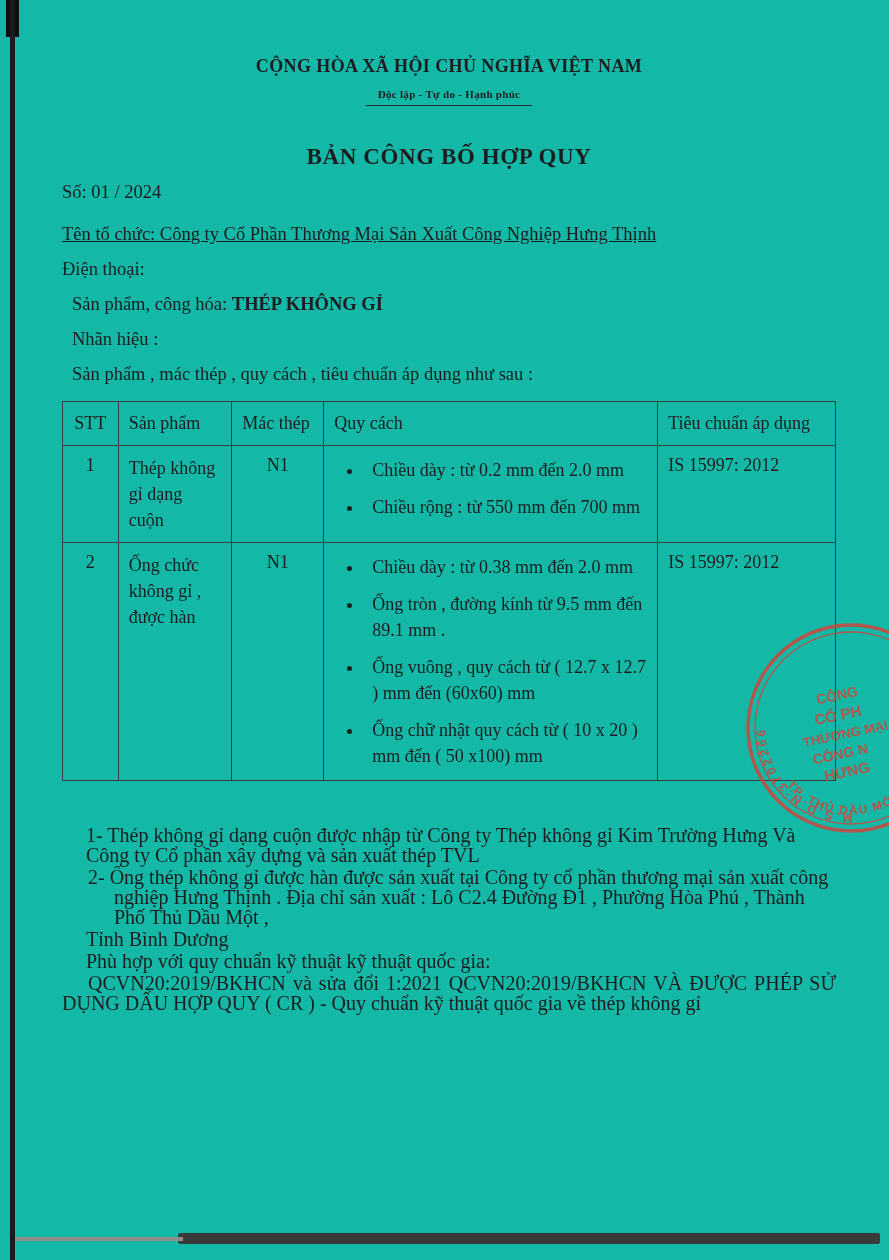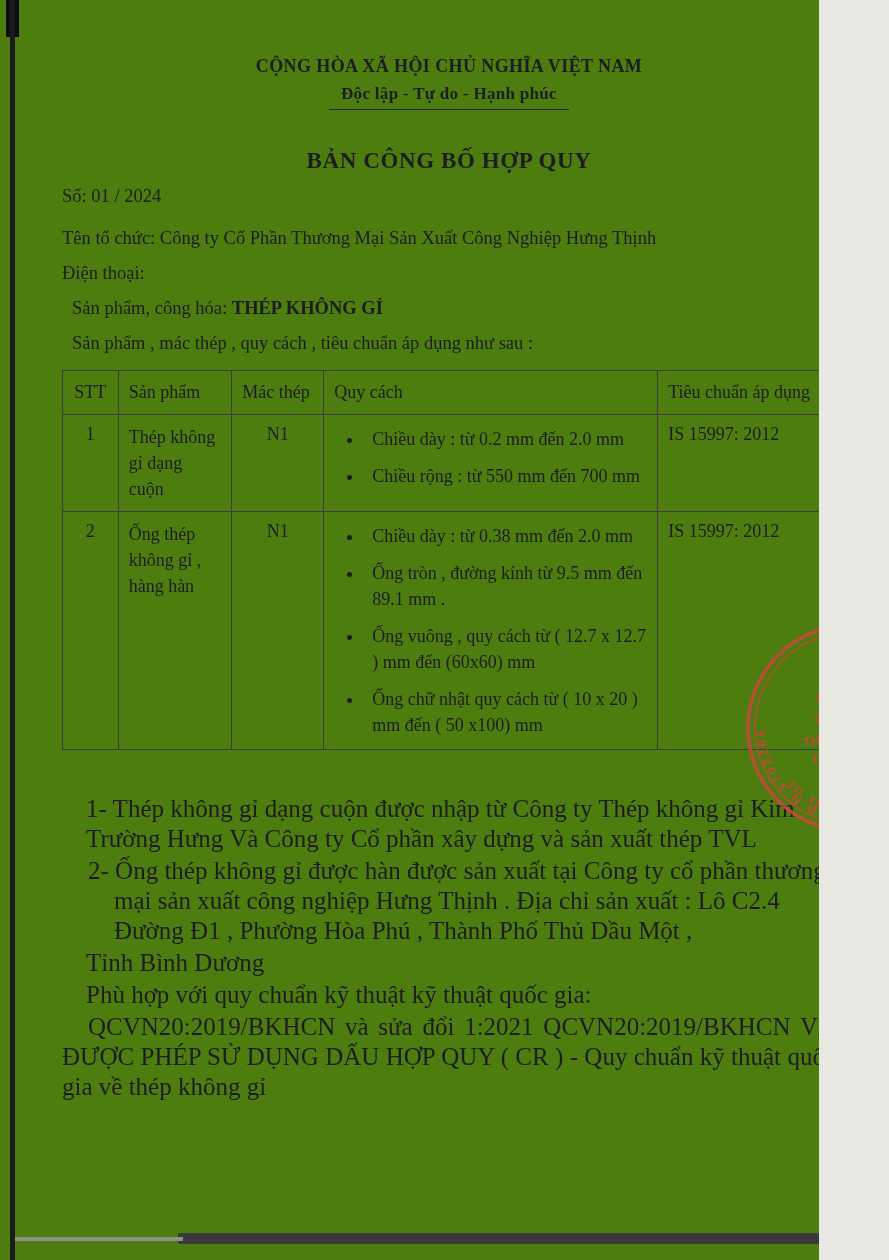--- a/index.html
+++ b/index.html
@@ -1,44 +1,44 @@
 <!DOCTYPE html>
 <html><head>
 <meta charset="utf-8">
 <style>
   * { margin:0; padding:0; box-sizing:border-box; }
   html,body { width:889px; height:1260px; }
   body { background:#e9e7e2; font-family:"Liberation Serif", serif; }
   .page {
-    position:relative; width:819px; height:1260px;
-    background:#4d7c0f; color:#1d1d20; overflow:hidden;
+    position:relative; width:889px; height:1260px;
+    background:#14b8a6; color:#1d1d20; overflow:hidden;
   }
   .content { position:absolute; left:62px; top:56px; width:774px; }
 
   .country-title { text-align:center; font-size:18px; font-weight:bold; letter-spacing:.4px; }
   .motto-wrap { text-align:center; margin-top:7px; }
-  .motto { display:inline-block; font-size:17px; font-weight:bold; padding:0 12px 5px 12px; border-bottom:1.6px solid #2a2a2a; letter-spacing:.3px; }
+  .motto { display:inline-block; font-size:11px; font-weight:bold; padding:0 12px 5px 12px; border-bottom:1.6px solid #2a2a2a; letter-spacing:.3px; }
   .doc-title { text-align:center; margin-top:38px; font-size:23px; font-weight:bold; letter-spacing:.6px; }
   .doc-number { text-align:left; margin-top:12px; font-size:18.5px; }
 
   .body-line { font-size:18.5px; line-height:30px; margin-top:5px; }
-  .first-para { margin-top:16px; }
+  .first-para { margin-top:16px;text-decoration:underline; }
   .indented { padding-left:10px; }
   .bold { font-weight:bold; }
 
   table.spec-table { width:100%; border-collapse:collapse; margin-top:12px; font-size:18px;padding-left:13px; }
   .spec-table th, .spec-table td { border:1.4px solid #3c3c3c; padding:9px 10px; vertical-align:top; font-weight:normal; text-align:left; }
   .spec-table th { padding:11px 10px; }
   .col-center { text-align:center !important; }
   .cell-wrap { line-height:26px; }
   ul.spec-list { list-style:disc; padding-left:30px; margin:2px 0; }
   ul.spec-list li { margin-bottom:11px; line-height:26px; padding-left:8px; }
   ul.spec-list li:last-child { margin-bottom:2px; }
 
-  .notes { margin-top:44px; font-size:25px; line-height:30px; }
+  .notes { margin-top:44px; font-size:20px; line-height:20px; }
   .note { padding-left:24px; margin-top:2px; }
   .note-hanging { padding-left:52px; text-indent:-26px; margin-top:2px; }
   .province { padding-left:24px; margin-top:2px; }
   .conform { padding-left:24px; margin-top:2px; }
   .regulation { margin-top:2px; text-align:justify; text-indent:26px; }
 
   
   .edge-left { position:absolute; left:10px; top:0; width:5px; height:1260px; background:#1b1b1b; }
   .edge-top-blob { position:absolute; left:6px; top:0; width:13px; height:37px; background:#0e0e0e; }
   .edge-bottom { position:absolute; left:178px; top:1233px; width:702px; height:11px; background:#3a3a3a; border-radius:2px; }
@@ -57,20 +57,21 @@
     <div class="motto-wrap">
       <span class="motto">Độc lập - Tự do - Hạnh phúc</span>
     </div>
 
     <div class="doc-title">BẢN CÔNG BỐ HỢP QUY</div>
     <div class="doc-number">Số: 01 / 2024</div>
 
     <p class="body-line first-para">Tên tổ chức: Công ty Cổ Phần Thương Mại Sản Xuất Công Nghiệp Hưng Thịnh</p>
     <p class="body-line">Điện thoại:</p>
     <p class="body-line indented"><span>Sản phẩm, công hóa: </span><span class="bold">THÉP KHÔNG GỈ</span></p>
+    <p class="body-line indented">Nhãn hiệu :</p>
     <p class="body-line indented">Sản phẩm , mác thép , quy cách , tiêu chuẩn áp dụng như sau :</p>
 
     <table class="spec-table">
       <colgroup>
         <col style="width:7.2%">
           <col style="width:14.7%">
           <col style="width:11.9%">
           <col style="width:43.2%">
           <col style="width:23%">
       </colgroup>
@@ -91,21 +92,21 @@
           <td>
             <ul class="spec-list">
               <li>Chiều dày : từ 0.2 mm đến 2.0 mm</li>
               <li>Chiều rộng : từ 550 mm đến 700 mm</li>
             </ul>
           </td>
           <td>IS 15997: 2012</td>
         </tr>
         <tr>
           <td class="col-center">2</td>
-          <td class="cell-wrap">Ống thép không gỉ , hàng hàn</td>
+          <td class="cell-wrap">Ống chức không gỉ , được hàn</td>
           <td class="col-center">N1</td>
           <td>
             <ul class="spec-list">
               <li>Chiều dày : từ 0.38 mm đến 2.0 mm</li>
               <li>Ống tròn , đường kính từ 9.5 mm đến 89.1 mm .</li>
               <li>Ống vuông , quy cách từ ( 12.7 x 12.7 ) mm đến (60x60) mm</li>
               <li>Ống chữ nhật quy cách từ ( 10 x 20 ) mm đến ( 50 x100) mm</li>
             </ul>
           </td>
           <td>IS 15997: 2012</td>

